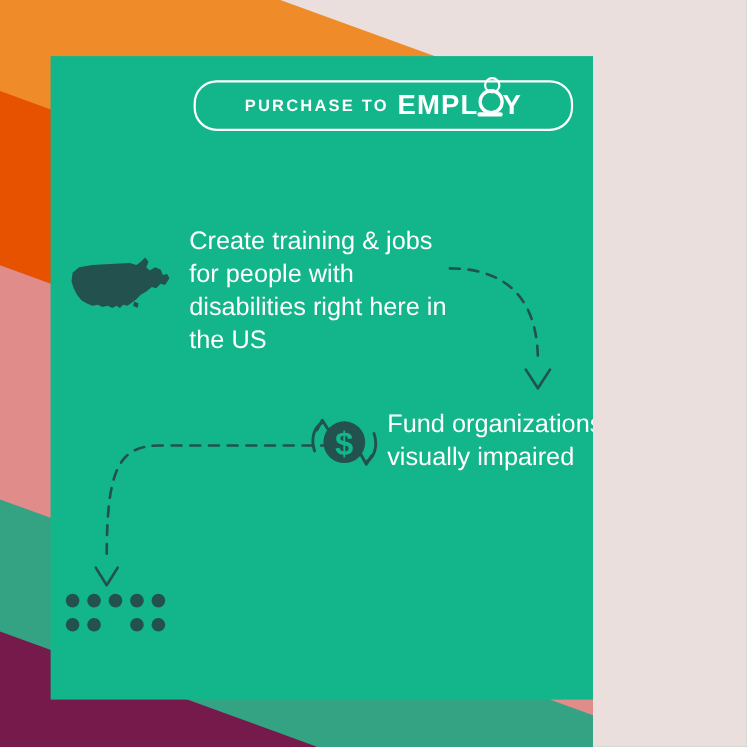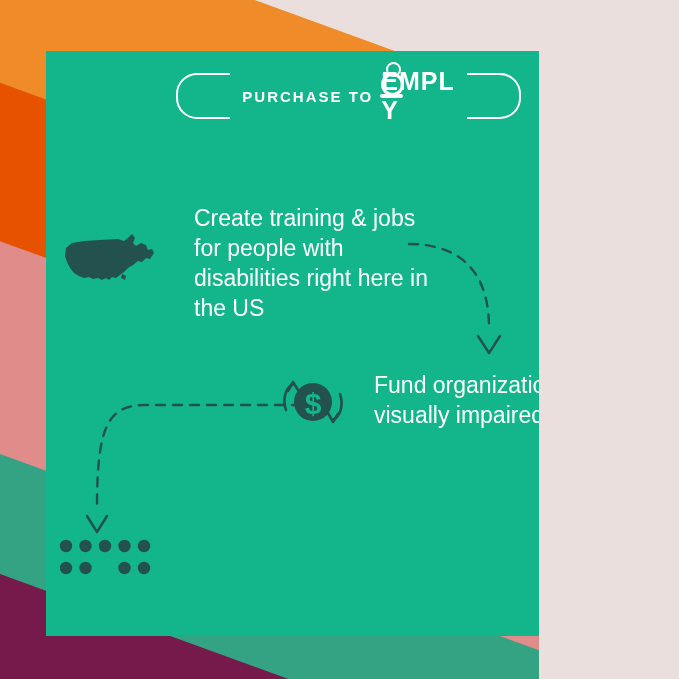--- a/index.html
+++ b/index.html
@@ -20,36 +20,36 @@
          background:#13B58A;}
 
   
   .badge{position:absolute;left:176px;top:73px;width:341px;height:42px;
          border:2px solid #ffffff;border-radius:21px;
          display:flex;align-items:center;justify-content:center;}
   .badge-inner{display:flex;align-items:center;gap:8px;
          background:#13B58A;padding:0 12px;position:relative;top:0;}
   .badge-small{color:#ffffff;font-size:15px;letter-spacing:2.0px;font-weight:700;}
   .badge-brand{color:#ffffff;font-size:25px;letter-spacing:1px;font-weight:800;
-         display:flex;align-items:baseline;flex-direction:column;}
+         display:flex;align-items:baseline;}
   .brand-o{position:relative;display:inline-block;width:22px;}
   .brand-o .ring{position:absolute;left:5px;top:-34px;width:11px;height:11px;
          border:2.5px solid #ffffff;border-radius:50%;}
   .brand-o .circ{position:absolute;left:0px;top:-23px;width:17px;height:17px;
          border:3.5px solid #ffffff;border-radius:50%;}
   .brand-o .bar{position:absolute;left:-1px;top:-2px;width:23px;height:4px;
          background:#ffffff;border-radius:2px;}
 
   
   .headline{position:absolute;left:46px;top:124px;width:583px;text-align:center;
          font-size:42px;color:#1F4845;font-weight:400;letter-spacing:-0.5px;}
   .headline b{color:#ffffff;font-weight:800;}
 
   
-  .block{position:absolute;margin-left:22px;}
+  .block{position:absolute;}
   .btext{color:#ffffff;font-size:23px;line-height:30px;font-weight:400;}
 
   #b1{left:172px;top:203px;width:250px;}
   #b2{left:352px;top:370px;width:270px;}
   #b3{left:168px;top:490px;width:400px;}
 
   
   #usmap{position:absolute;left:62px;top:232px;width:96px;height:56px;}
 
   

